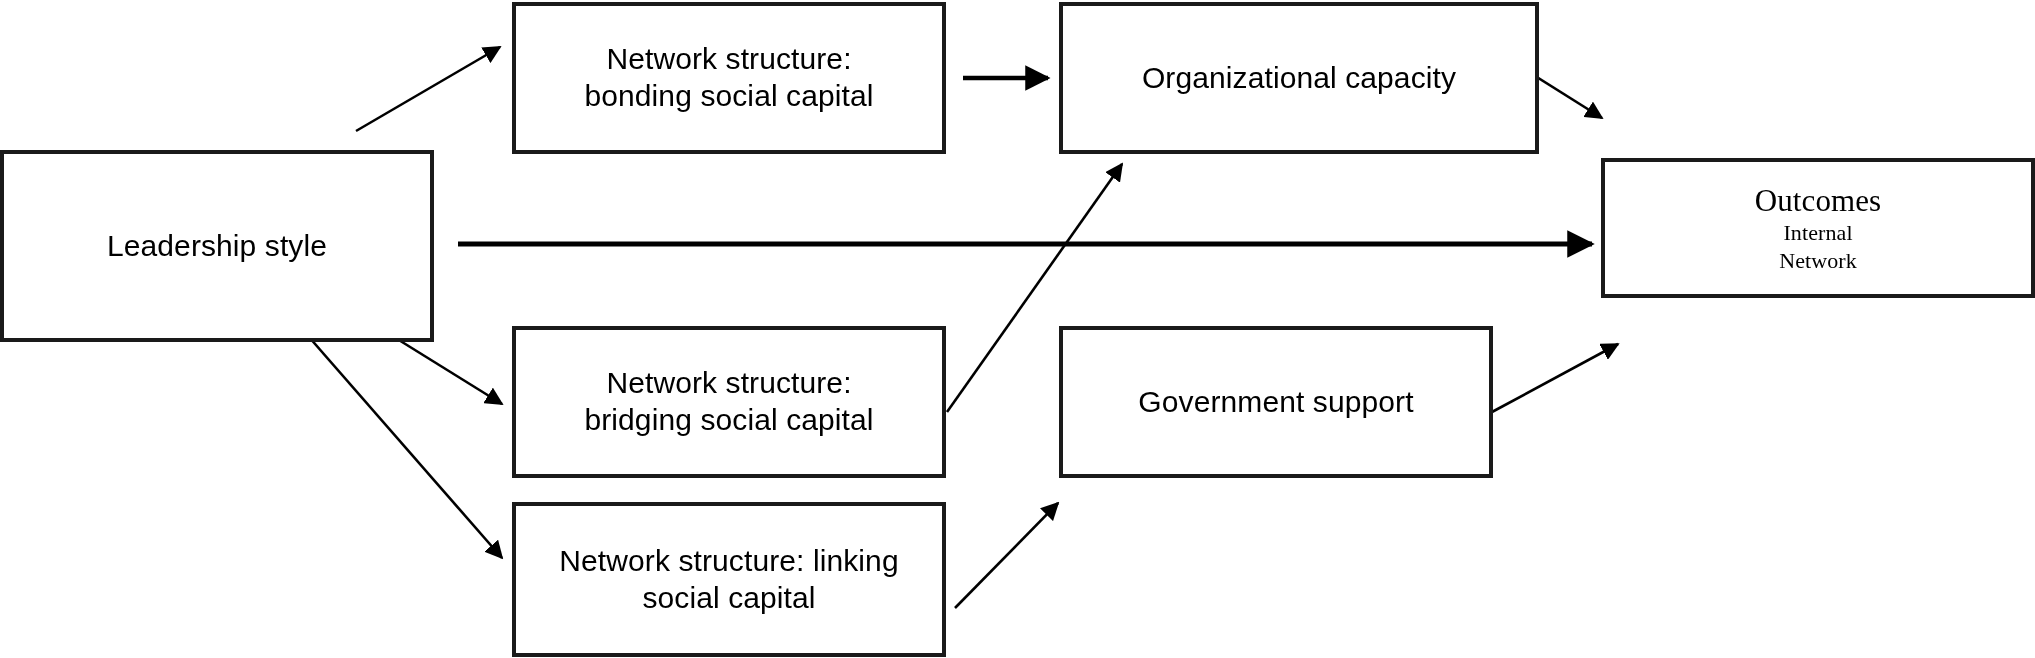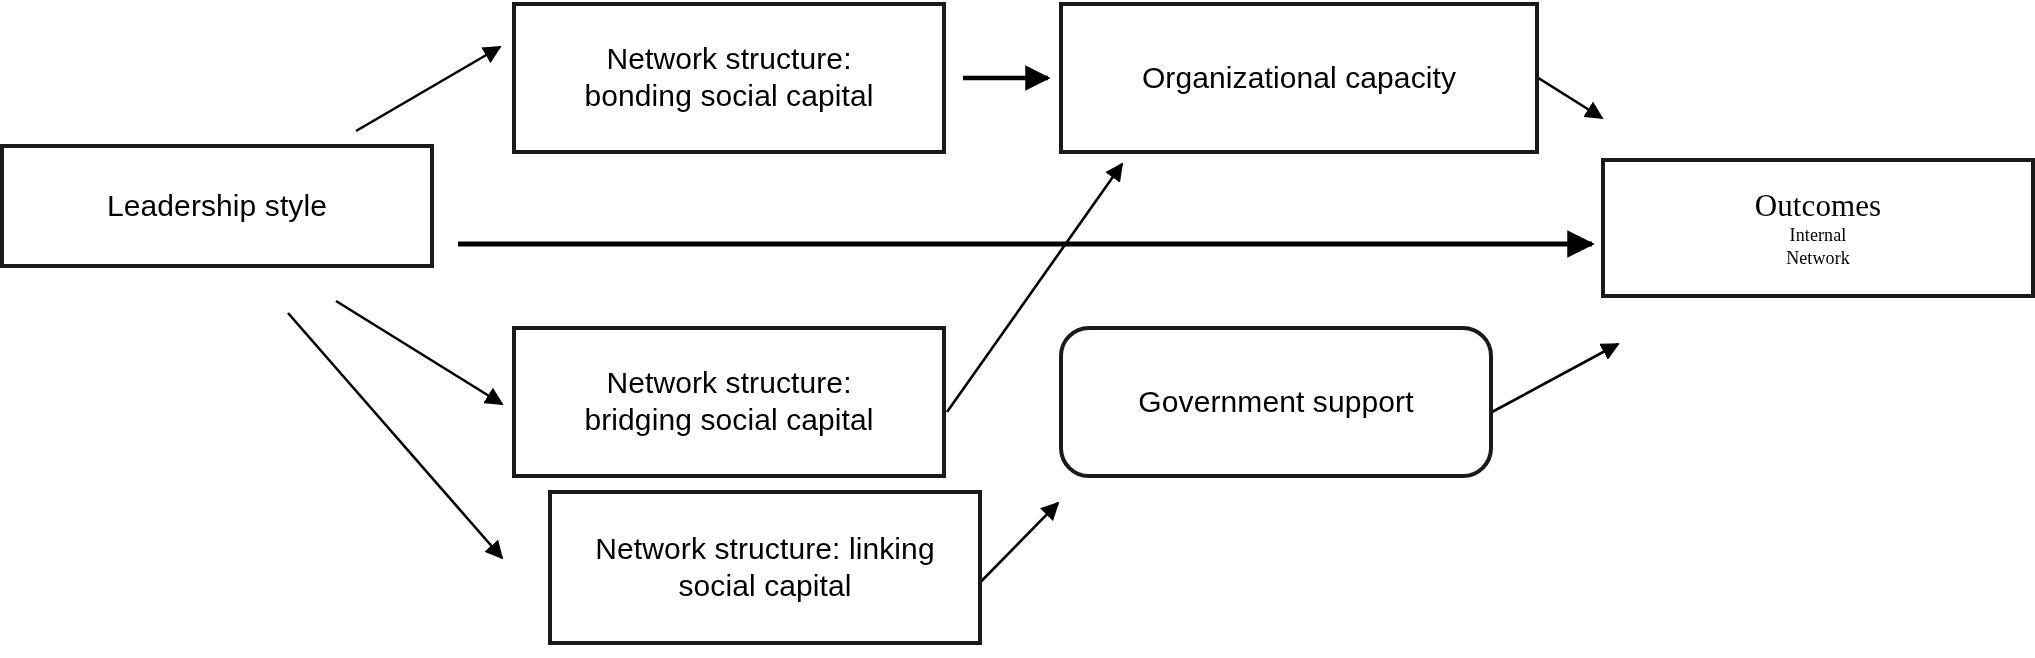--- a/index.html
+++ b/index.html
@@ -43,46 +43,46 @@
     font-size: 30px;
     line-height: 1.22;
     letter-spacing: 0.1px;
     padding: 0 16px;
     white-space: pre-line;
   }
   .node-label.big {
     font-size: 31px;
   }
   .node-sub {
-    font-size: 18px;
+    font-size: 22px;
     line-height: 1.25;
     letter-spacing: 0.1px;
   }
 
   
   #node-leadership-style {
-    left: 0px;  top: 144px;  width: 434px;  height: 124px;
+    left: 0px;  top: 150px;  width: 434px;  height: 192px;
   }
   #node-bonding-social-capital {
     left: 512px; top: 2px;   width: 434px;  height: 152px;
   }
   #node-organizational-capacity {
     left: 1059px; top: 2px;  width: 480px;  height: 152px;
   }
   #node-outcomes {
     left: 1601px; top: 158px; width: 434px; height: 140px; font-family: Liberation Serif, serif;
   }
   #node-bridging-social-capital {
     left: 512px; top: 326px;  width: 434px;  height: 152px;
   }
   #node-government-support {
-    left: 1059px; top: 326px; width: 434px;  height: 152px; border-radius: 30px;
+    left: 1059px; top: 326px; width: 434px;  height: 152px;
   }
   #node-linking-social-capital {
-    left: 512px; top: 490px;  width: 434px;  height: 155px; margin-left: 36px;
+    left: 512px; top: 502px;  width: 434px;  height: 155px;
   }
 </style>
 </head>
 <body>
 
 <div id="diagram-canvas">
 
   <svg id="edge-layer" viewBox="0 0 2035 658" width="2035" height="658" xmlns="http://www.w3.org/2000/svg">
     <defs>
       <marker id="ah-thin" viewBox="0 0 10 10" refX="9" refY="5" markerWidth="7" markerHeight="7" orient="auto-start-reverse">

